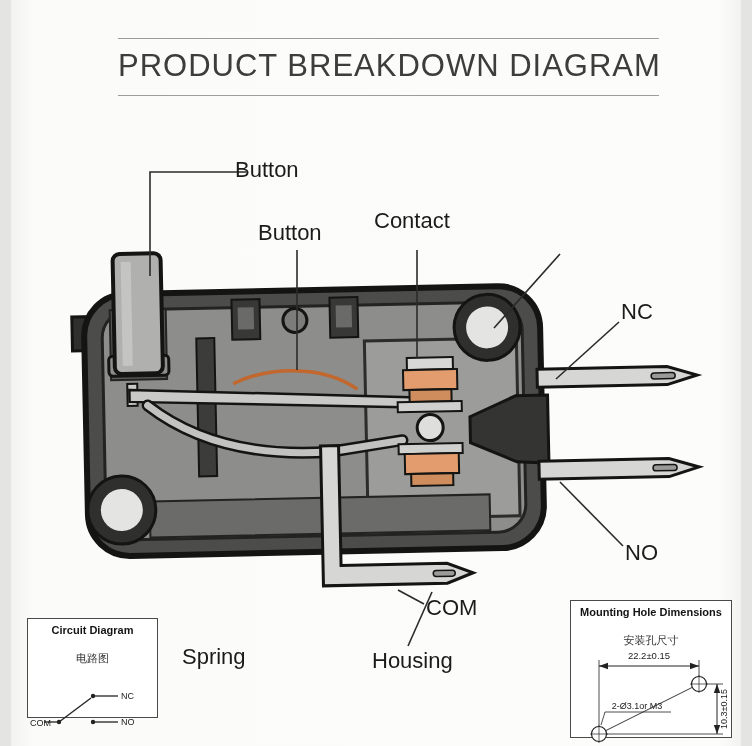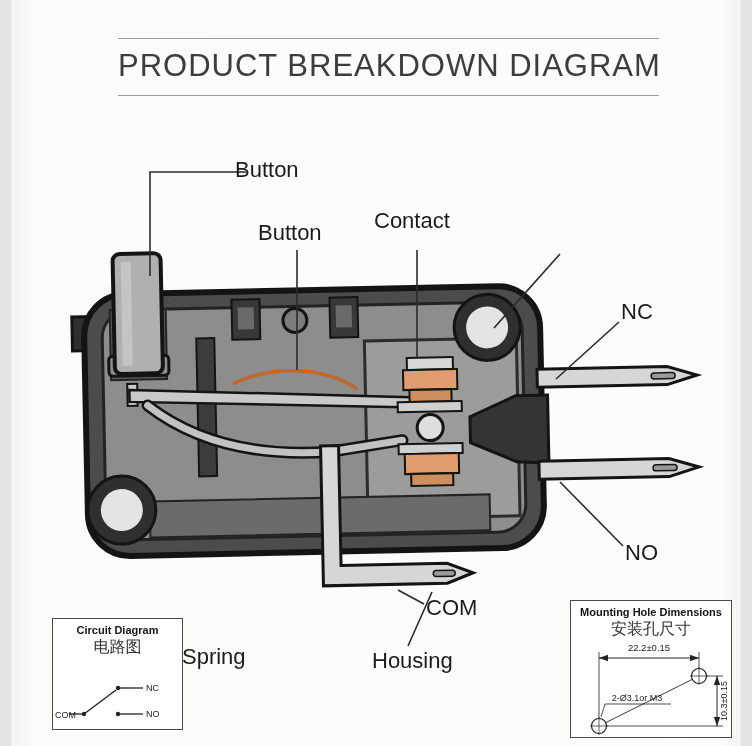--- a/index.html
+++ b/index.html
@@ -20,24 +20,24 @@
     position:absolute; font-size:22px; color:#1b1b1b; white-space:nowrap;
     line-height:1.2;
   }
   .diagram-svg { position:absolute; left:0; top:0; }
   svg text { font-family:"Liberation Sans", sans-serif; fill:#1b1b1b; }
 
   .info-box {
     position:absolute; background:#ffffff; border:1px solid #4a4a4a;
     text-align:center;
   }
-  .circuit-box { left:52px; top:618px; width:131px; height:112px; }
+  .circuit-box { left:27px; top:618px; width:131px; height:100px; }
   .mounting-box { left:570px; top:600px; width:162px; height:138px; }
   .box-title { font-size:11px; font-weight:bold; color:#141414; margin-top:5px; }
-  .box-sub { font-size:16px; color:#333333; margin-top:1px; }
+  .box-sub { font-size:11px; color:#333333; margin-top:15px; }
   .info-box svg { display:block; }
 </style>
 </head>
 <body>
 
 <div class="page">
 
   <div class="title-wrap">
     <div class="title-rule"></div>
     <div class="page-title">PRODUCT BREAKDOWN DIAGRAM</div>

